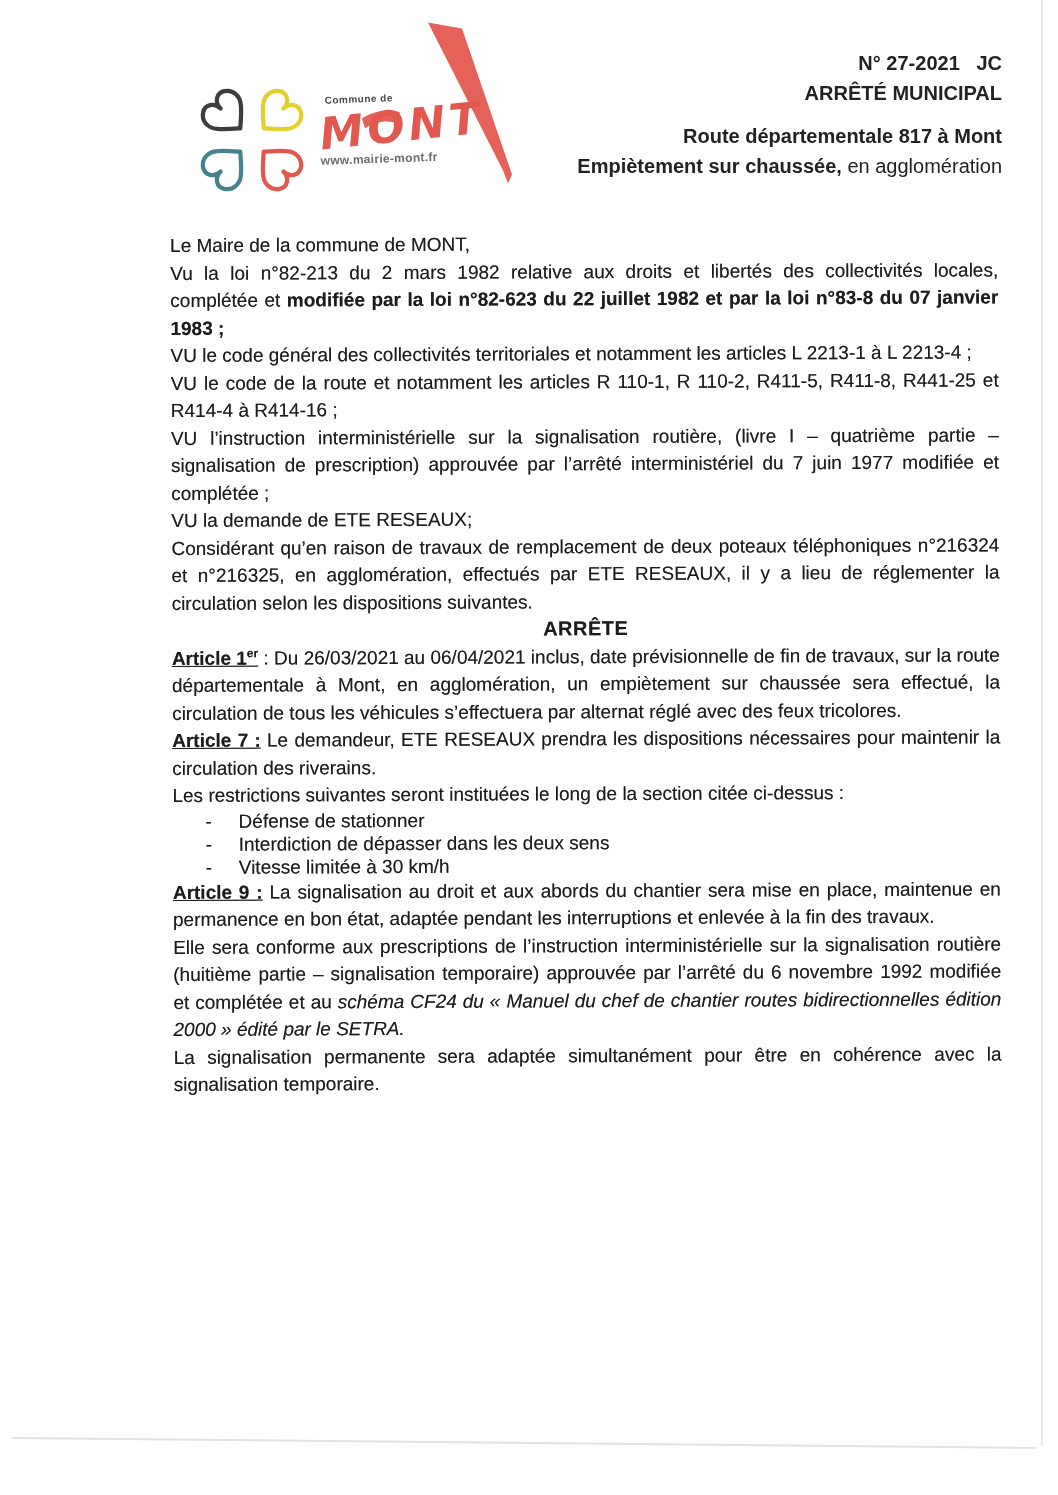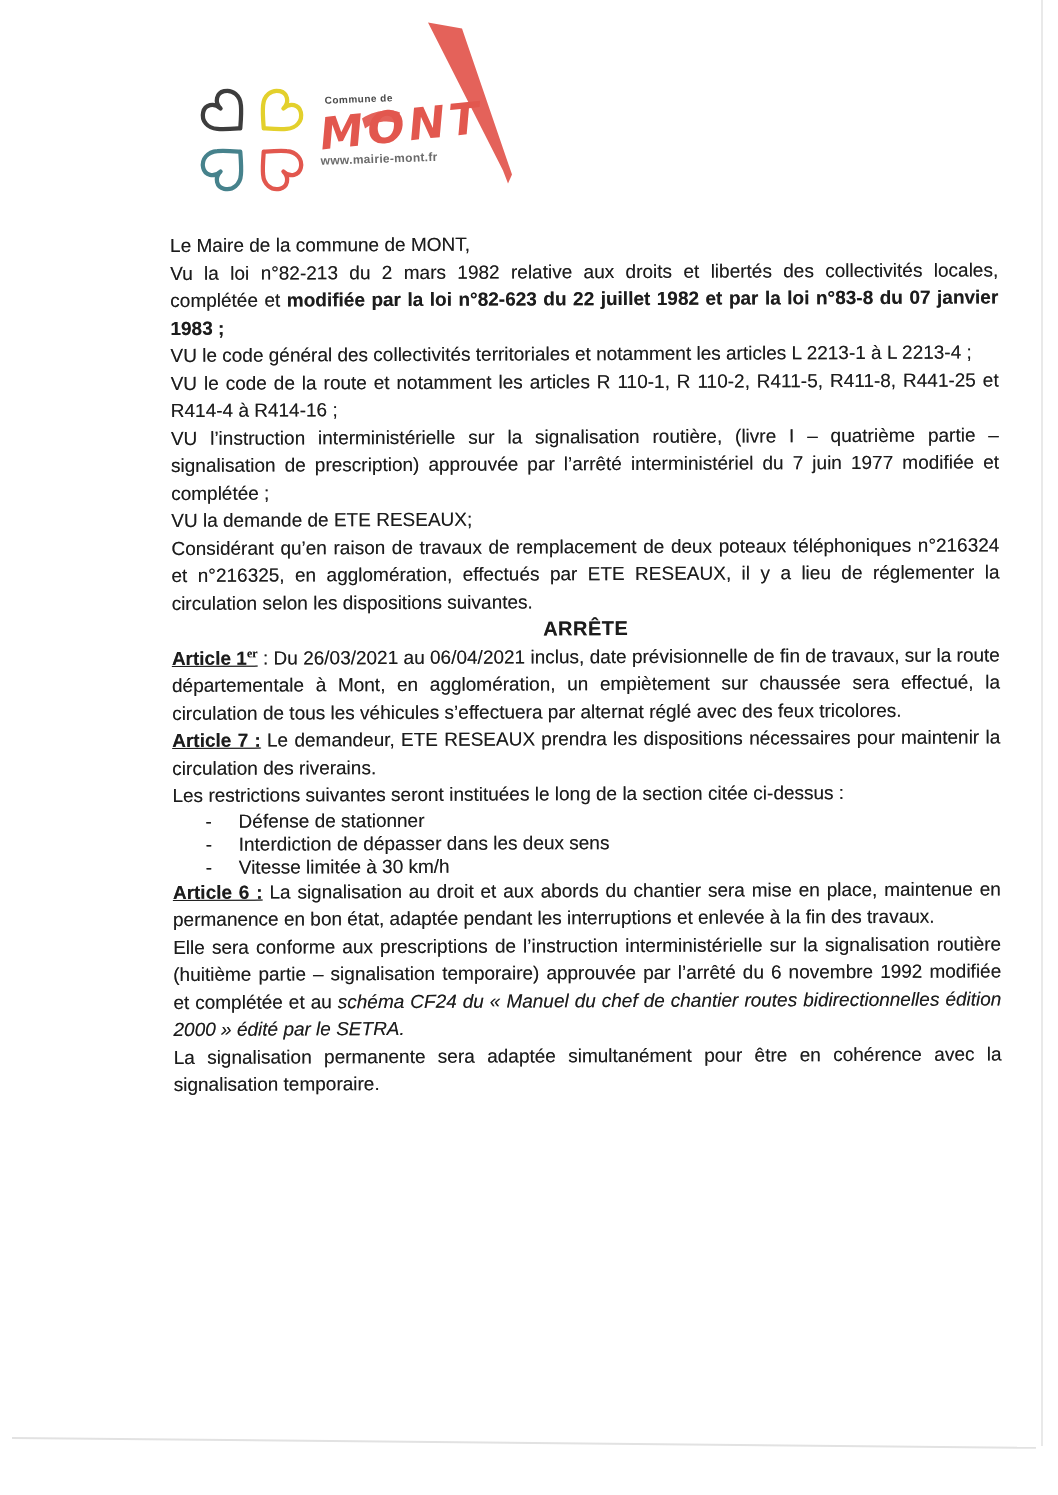--- a/index.html
+++ b/index.html
@@ -43,21 +43,21 @@
   .visa2{margin-bottom:19px;}
   .visa3{margin-bottom:19px;}
   .visa4{margin-bottom:19px;}
   .visa5{margin-bottom:20px;}
   .considerant{margin-bottom:0;}
   .bold-run{font-weight:700;}
   .decree-heading{margin-top:66px;text-align:center;font-weight:700;font-size:20px;letter-spacing:.5px;}
   .article1{margin-top:17px;}
   .article2{margin-top:14px;}
   .article-label{font-weight:700;text-decoration:underline;}
-  .sup{font-size:12px;vertical-align:super;line-height:0;font-family:Liberation Serif, serif;}
+  .sup{font-size:12px;vertical-align:super;line-height:0;}
   .restrictions-intro{margin-top:7px;margin-bottom:-5px;}
   .restrictions-list{margin:0;padding:0;list-style:none;line-height:23px;text-align:left;}
   .restrictions-list li{position:relative;margin-left:66px;}
   .restrictions-list li::before{content:"-";position:absolute;left:-33px;}
   .article3{margin-top:20px;}
   .conformity{margin-top:11px;}
   .italic-run{font-style:italic;}
   .permanent{margin-top:7px;}
   
   .scan-edge-right{position:absolute;top:0;right:15px;width:2px;height:1446px;background:#e9e9e9;}
@@ -83,20 +83,28 @@
       <div class="commune-name">MONT</div>
       <div class="website">www.mairie-mont.fr</div>
     </div>
   </div>
 
   <svg class="swoosh" viewBox="0 0 160 165">
     <path d="M2,96 C14,88 30,86 40,90 L37,101 C28,97 14,99 5,106 Z" fill="#e2574e"></path>
     <path d="M68,0 L102,6 L152,152 L148,161 L143,148 Z" fill="#e2574e"></path>
   </svg>
 
+  <div class="header-right">
+    <div class="hdr-line">N° 27-2021&nbsp;&nbsp;&nbsp;JC</div>
+    <div class="hdr-line">ARRÊTÉ MUNICIPAL</div>
+    <div class="subject-block">
+      <div class="hdr-line">Route départementale 817 à Mont</div>
+      <div class="hdr-line"><span>Empiètement sur chaussée,</span><span class="regular"> en agglomération</span></div>
+    </div>
+  </div>
 
   <div class="body-text">
 
     <p class="salutation">Le Maire de la commune de MONT,</p>
 
     <p class="visa1"><span>Vu la loi n°82-213 du 2 mars 1982 relative aux droits et libertés des collectivités locales, complétée et </span><span class="bold-run">modifiée par la loi n°82-623 du 22 juillet 1982 et par la loi n°83-8 du 07 janvier 1983 ;</span></p>
 
     <p class="visa2">VU le code général des collectivités territoriales et notamment les articles L 2213-1 à L 2213-4 ;</p>
 
     <p class="visa3">VU le code de la route et notamment les articles R 110-1, R 110-2, R411-5, R411-8, R441-25 et R414-4 à R414-16 ;</p>
@@ -114,21 +122,21 @@
     <p class="article2"><span class="article-label">Article 7 :</span><span> Le demandeur, ETE RESEAUX prendra les dispositions nécessaires pour maintenir la circulation des riverains.</span></p>
 
     <p class="restrictions-intro">Les restrictions suivantes seront instituées le long de la section citée ci-dessus :</p>
 
     <ul class="restrictions-list">
       <li>Défense de stationner</li>
       <li>Interdiction de dépasser dans les deux sens</li>
       <li>Vitesse limitée à 30 km/h</li>
     </ul>
 
-    <p class="article3"><span class="article-label">Article 6 :</span><span> La signalisation au droit et aux abords du chantier sera mise en place, maintenue en permanence en bon état, adaptée pendant les interruptions et enlevée à la fin des travaux.</span></p>
+    <p class="article3"><span class="article-label">Article 9 :</span><span> La signalisation au droit et aux abords du chantier sera mise en place, maintenue en permanence en bon état, adaptée pendant les interruptions et enlevée à la fin des travaux.</span></p>
 
     <p class="conformity"><span>Elle sera conforme aux prescriptions de l’instruction interministérielle sur la signalisation routière (huitième partie – signalisation temporaire) approuvée par l’arrêté du 6 novembre 1992 modifiée et complétée et au </span><span class="italic-run">schéma CF24 du « Manuel du chef de chantier routes bidirectionnelles édition 2000 » édité par le SETRA.</span></p>
 
     <p class="permanent">La signalisation permanente sera adaptée simultanément pour être en cohérence avec la signalisation temporaire.</p>
 
   </div>
 
   <div class="scan-edge-right"></div>
   <div class="scan-edge-bottom"></div>
 

